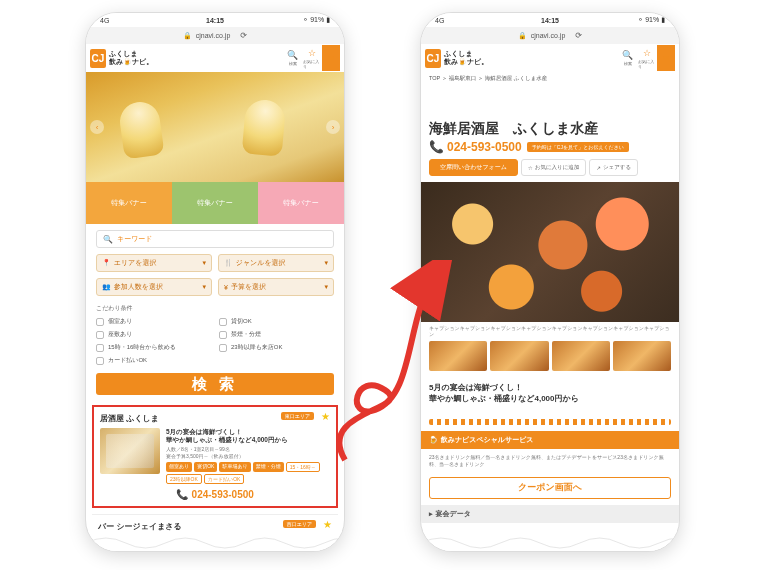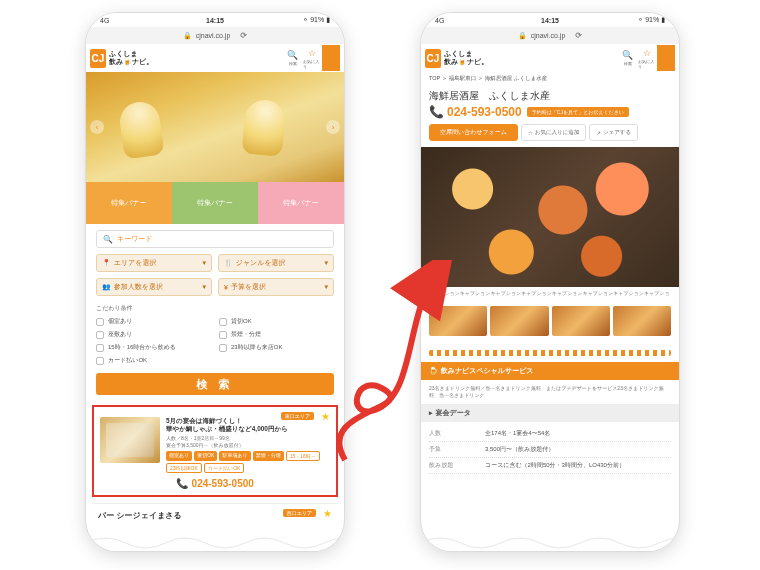--- a/index.html
+++ b/index.html
@@ -39,40 +39,40 @@
   .kw { height:18px; background:#fff; border:1px solid #ddd; border-radius:3px; display:flex; align-items:center; gap:4px; padding:0 6px; color:#f08b1d; }
   .kw .mag{ font-size:8px; }
   .select-row { display:flex; gap:6px; margin-top:6px; }
   .sel { flex:1; height:18px; background:#f9efe1; border:1px solid #e9d0a6; border-radius:3px; display:flex; align-items:center; gap:3px; padding:0 5px; color:#c56b0c; position:relative; }
   .sel .chev { position:absolute; right:5px; color:#c56b0c; }
   .refine { margin-top:8px; }
   .refine-title { font-size:6px; color:#666; margin-bottom:4px; }
   .checks { display:grid; grid-template-columns:1fr 1fr; gap:4px 8px; font-size:6px; color:#555; }
   .ck { display:flex; align-items:center; gap:4px; }
   .cbox { width:8px; height:8px; border:1px solid #bbb; background:#fff; border-radius:2px; }
-  .search-btn { margin-top:8px; height:22px; background:#f08b1d; color:#fff; display:flex; align-items:center; justify-content:center; font-size:11px; font-weight:700; border-radius:3px; letter-spacing:4px; }
+  .search-btn { margin-top:8px; height:22px; background:#f08b1d; color:#fff; display:flex; align-items:center; justify-content:center; font-size:15px; font-weight:700; border-radius:3px; letter-spacing:4px; }
   .pickup { background:#f08b1d; color:#fff; font-size:8px; font-weight:700; padding:4px 8px; }
   .card { border:2.5px solid #e3362d; margin:4px 6px 0; padding:6px; position:relative; }
   .card-title { font-size:8px; font-weight:700; color:#333; }
   .card-area { position:absolute; right:22px; top:5px; background:#f08b1d; color:#fff; font-size:5px; padding:1px 4px; border-radius:2px; }
   .card-star { position:absolute; right:6px; top:4px; color:#f5c518; font-size:10px; }
   .card-body { display:flex; gap:6px; margin-top:4px; }
   .thumb { width:60px; height:46px; background:linear-gradient(135deg,#d6b06a,#f3e1b4,#c48f3a); border-radius:2px; position:relative; }
   .thumb::after{ content:""; position:absolute; inset:6px; background:radial-gradient(circle at 30% 40%,#fff,#eee 60%,#ccc); opacity:.35; border-radius:2px;}
   .card-info { flex:1; }
   .card-head { font-size:6.5px; font-weight:700; color:#333; line-height:1.25; }
   .card-sub { font-size:5px; color:#777; margin-top:2px; line-height:1.3; }
   .tags { display:flex; flex-wrap:wrap; gap:2px; margin-top:3px; }
   .tag { font-size:5px; color:#fff; background:#f08b1d; padding:1px 3px; border-radius:2px; }
   .tag.line { background:#fff; color:#f08b1d; border:1px solid #f08b1d; }
   .phone-num { text-align:center; color:#f08b1d; font-size:10px; font-weight:700; margin-top:5px; display:flex; align-items:center; justify-content:center; gap:3px; }
   .card2 { margin:6px 6px 0; padding:6px; position:relative; border-top:1px solid #eee; }
   
   .crumbs { font-size:5.5px; color:#555; padding:3px 8px; }
-  .shop-title { font-size:10px; font-weight:400; color:#333; padding:4px 8px 2px; }
+  .shop-title { font-size:14px; font-weight:700; color:#333; padding:4px 8px 2px;margin-top:31px; }
   .call-row { display:flex; align-items:center; gap:5px; padding:0 8px 5px; }
   .phone-big { color:#f08b1d; font-size:12px; font-weight:800; display:flex; align-items:center; gap:3px; }
   .note-btn { background:#f08b1d; color:#fff; font-size:5px; padding:2px 5px; border-radius:2px; }
   .action-row { display:flex; gap:3px; padding:0 8px 6px; }
   .action { flex:none; font-size:5.5px; display:flex; align-items:center; gap:2px; padding:3px 6px; border:1px solid #ddd; border-radius:3px; color:#666; }
   .action.primary { background:#f08b1d; color:#fff; border-color:#f08b1d; font-size:6px; padding:3px 10px; }
   .bigimg { height:140px; margin:0 0 3px; background:
      radial-gradient(circle at 20% 30%,#f6c56d 0 20px,transparent 21px),
      radial-gradient(circle at 55% 45%,#e07a3a 0 24px,transparent 25px),
      radial-gradient(circle at 78% 30%,#ff8f5a 0 26px,transparent 27px),
@@ -208,20 +208,21 @@
               <div class="ck">
                 <span class="cbox"></span>
                 <span>カード払いOK</span>
               </div>
             </div>
         </div>
         <div class="search-btn">検 索</div>
       </div>
 
       <div class="card">
+        <div class="card-title">居酒屋 ふくしま</div>
         <div class="card-area">東口エリア</div>
         <div class="card-star">★</div>
         <div class="card-body">
           <div class="thumb"></div>
           <div class="card-info">
             <div class="card-head" style="white-space:pre-line">5月の宴会は海鮮づくし！
 華やか鯛しゃぶ・桶盛りなど4,000円から</div>
             <div class="card-sub" style="white-space:pre-line">人数／8名・1室2店目～99名
 宴会予算3,500円～（飲み放題付）</div>
             <div class="tags" id="tags">
@@ -311,26 +312,31 @@
           </div>
       </div>
       <div class="bigimg"></div>
       <div class="caption">キャプションキャプションキャプションキャプションキャプションキャプションキャプションキャプション</div>
       <div class="thumbs">
         <div class="th"></div>
         <div class="th"></div>
         <div class="th"></div>
         <div class="th"></div>
       </div>
+      <div class="event">
+        <div class="event-title" style="white-space:pre-line">5月の宴会は海鮮づくし！
+華やか鯛しゃぶ・桶盛りなど4,000円から</div>
+      </div>
       <div class="dashed"></div>
       <div class="service-bar">
           <span>🍺</span>
           <span>飲みナビスペシャルサービス</span>
         </div>
       <div class="svc-desc">23名さまドリンク無料／当一名さまドリンク無料、またはプチデザートをサービス23名さまドリンク無料、当一名さまドリンク</div>
+      <div class="coupon-btn">クーポン画面へ</div>
       <div class="data-bar">▸ <span>宴会データ</span></div>
       <div class="tbl" id="tbl">
           <div class="tbl-row">
             <div class="k">人数</div>
             <div class="v">全174名・1宴会4〜54名</div>
           </div>
           <div class="tbl-row">
             <div class="k">予算</div>
             <div class="v">3,500円〜（飲み放題付）</div>
           </div>

